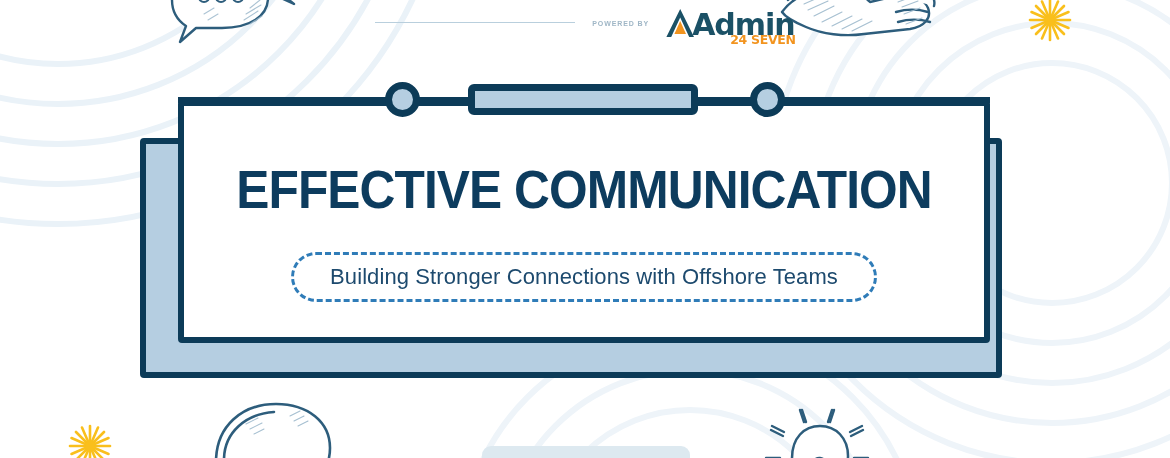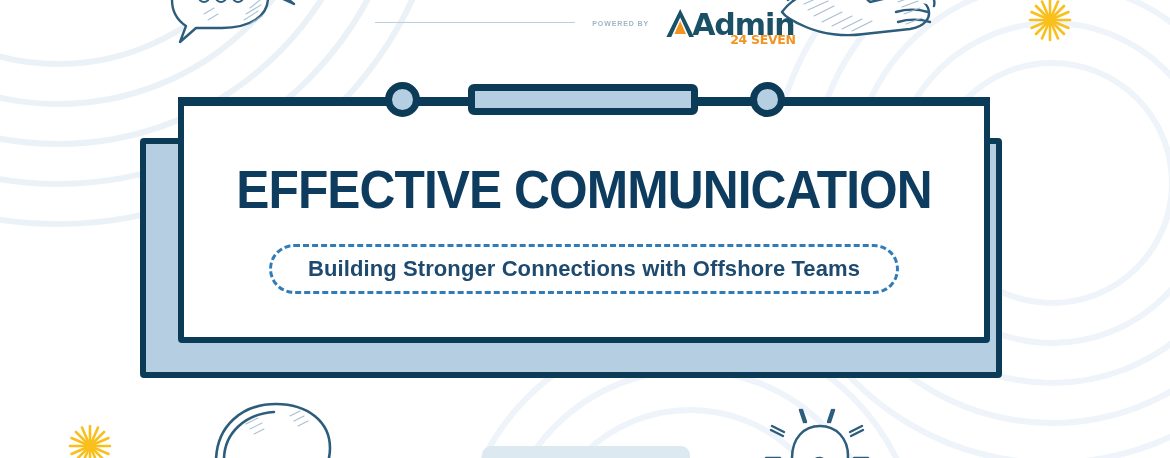--- a/index.html
+++ b/index.html
@@ -64,33 +64,33 @@
   .knob.right{left:610px;top:2px;}
   .plate{
     position:absolute;left:328px;top:4px;width:230px;height:31px;
     background:#b5cee1;border:7px solid #0c3b58;border-radius:6px;
     box-sizing:border-box;z-index:4;
   }
 
   .content{
     position:absolute;left:38px;top:20px;width:812px;height:243px;
     z-index:5;display:flex;flex-direction:column;
-    align-items:center;justify-content:flex-start;box-sizing:border-box;
+    align-items:center;justify-content:flex-start;box-sizing:border-box;gap:8px;
   }
   .title{
     margin-top:62px;
     font-family:"Liberation Sans", sans-serif;
     font-weight:700;font-size:54px;letter-spacing:-1px;
     color:#0d3c5e;white-space:nowrap;line-height:1;
     transform:scaleX(.92);transform-origin:center;
   }
   .pill{
     margin-top:28px;
     border:3px dashed #2f7cb8;border-radius:40px;
-    padding:9px 36px;background:transparent;font-weight:bold;
+    padding:9px 36px;background:transparent;
   }
   .pill-text{
     font-family:"Liberation Sans", sans-serif;
     font-size:22px;color:#1d4a6e;white-space:nowrap;letter-spacing:.1px;
   }
 
   
   .doodle{position:absolute;z-index:3;}
   .sparkle{position:absolute;z-index:5;}
 

